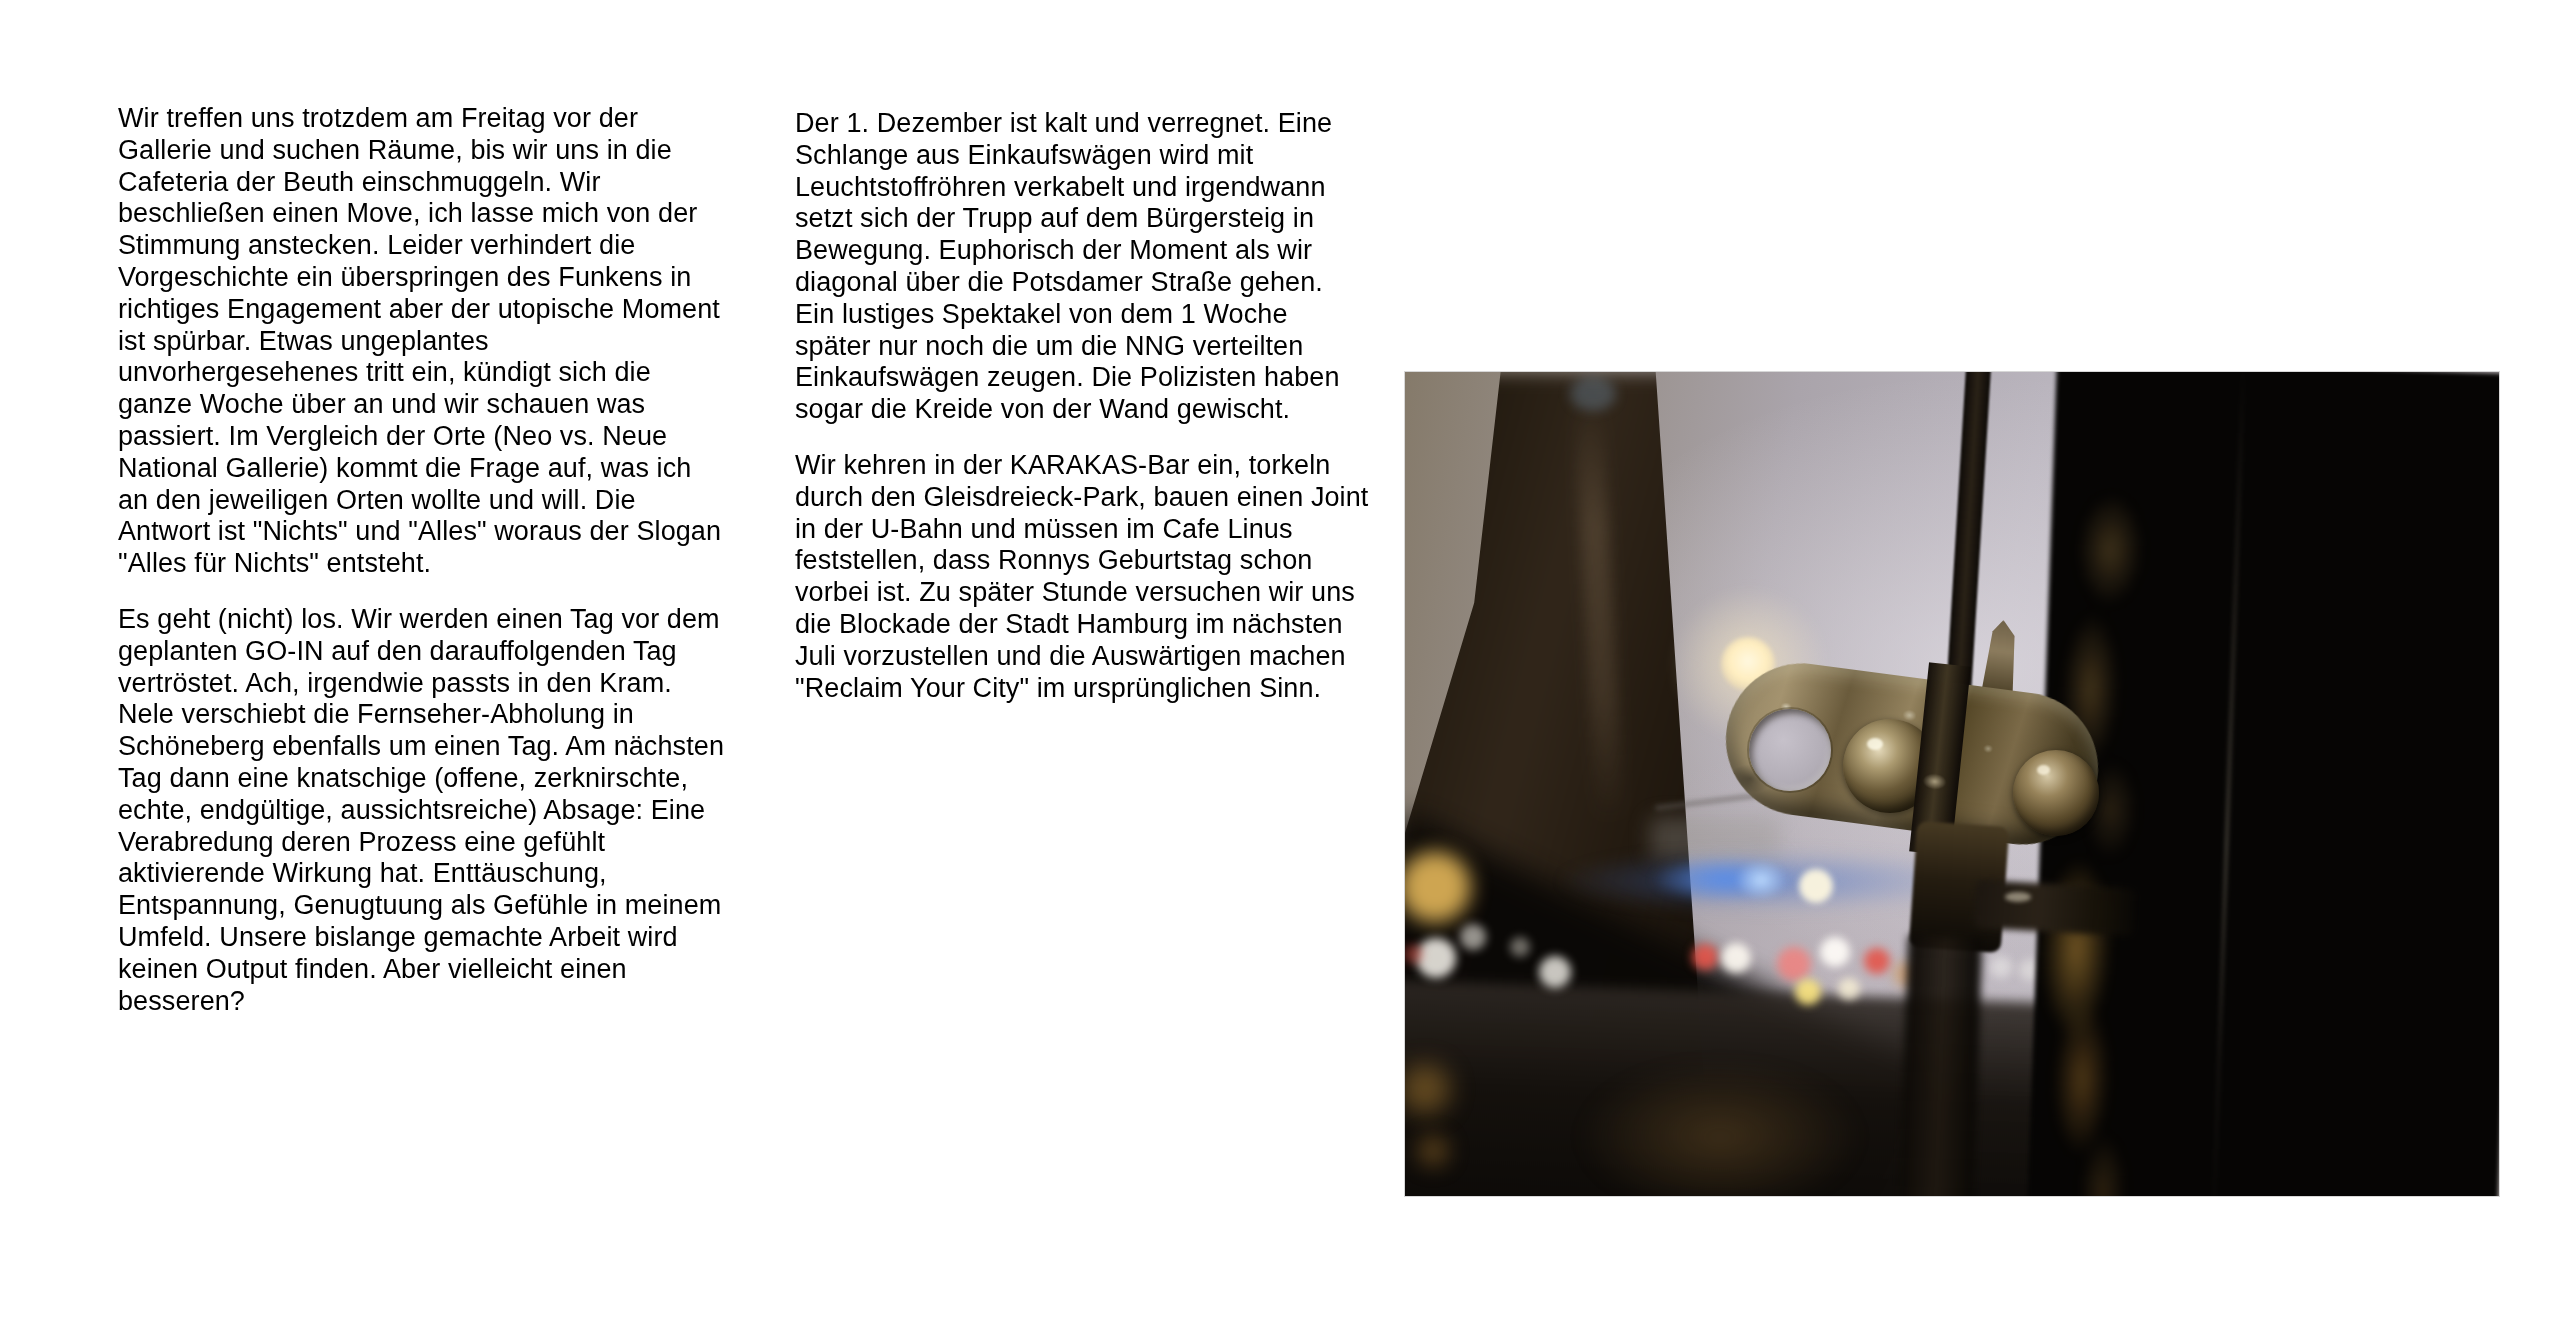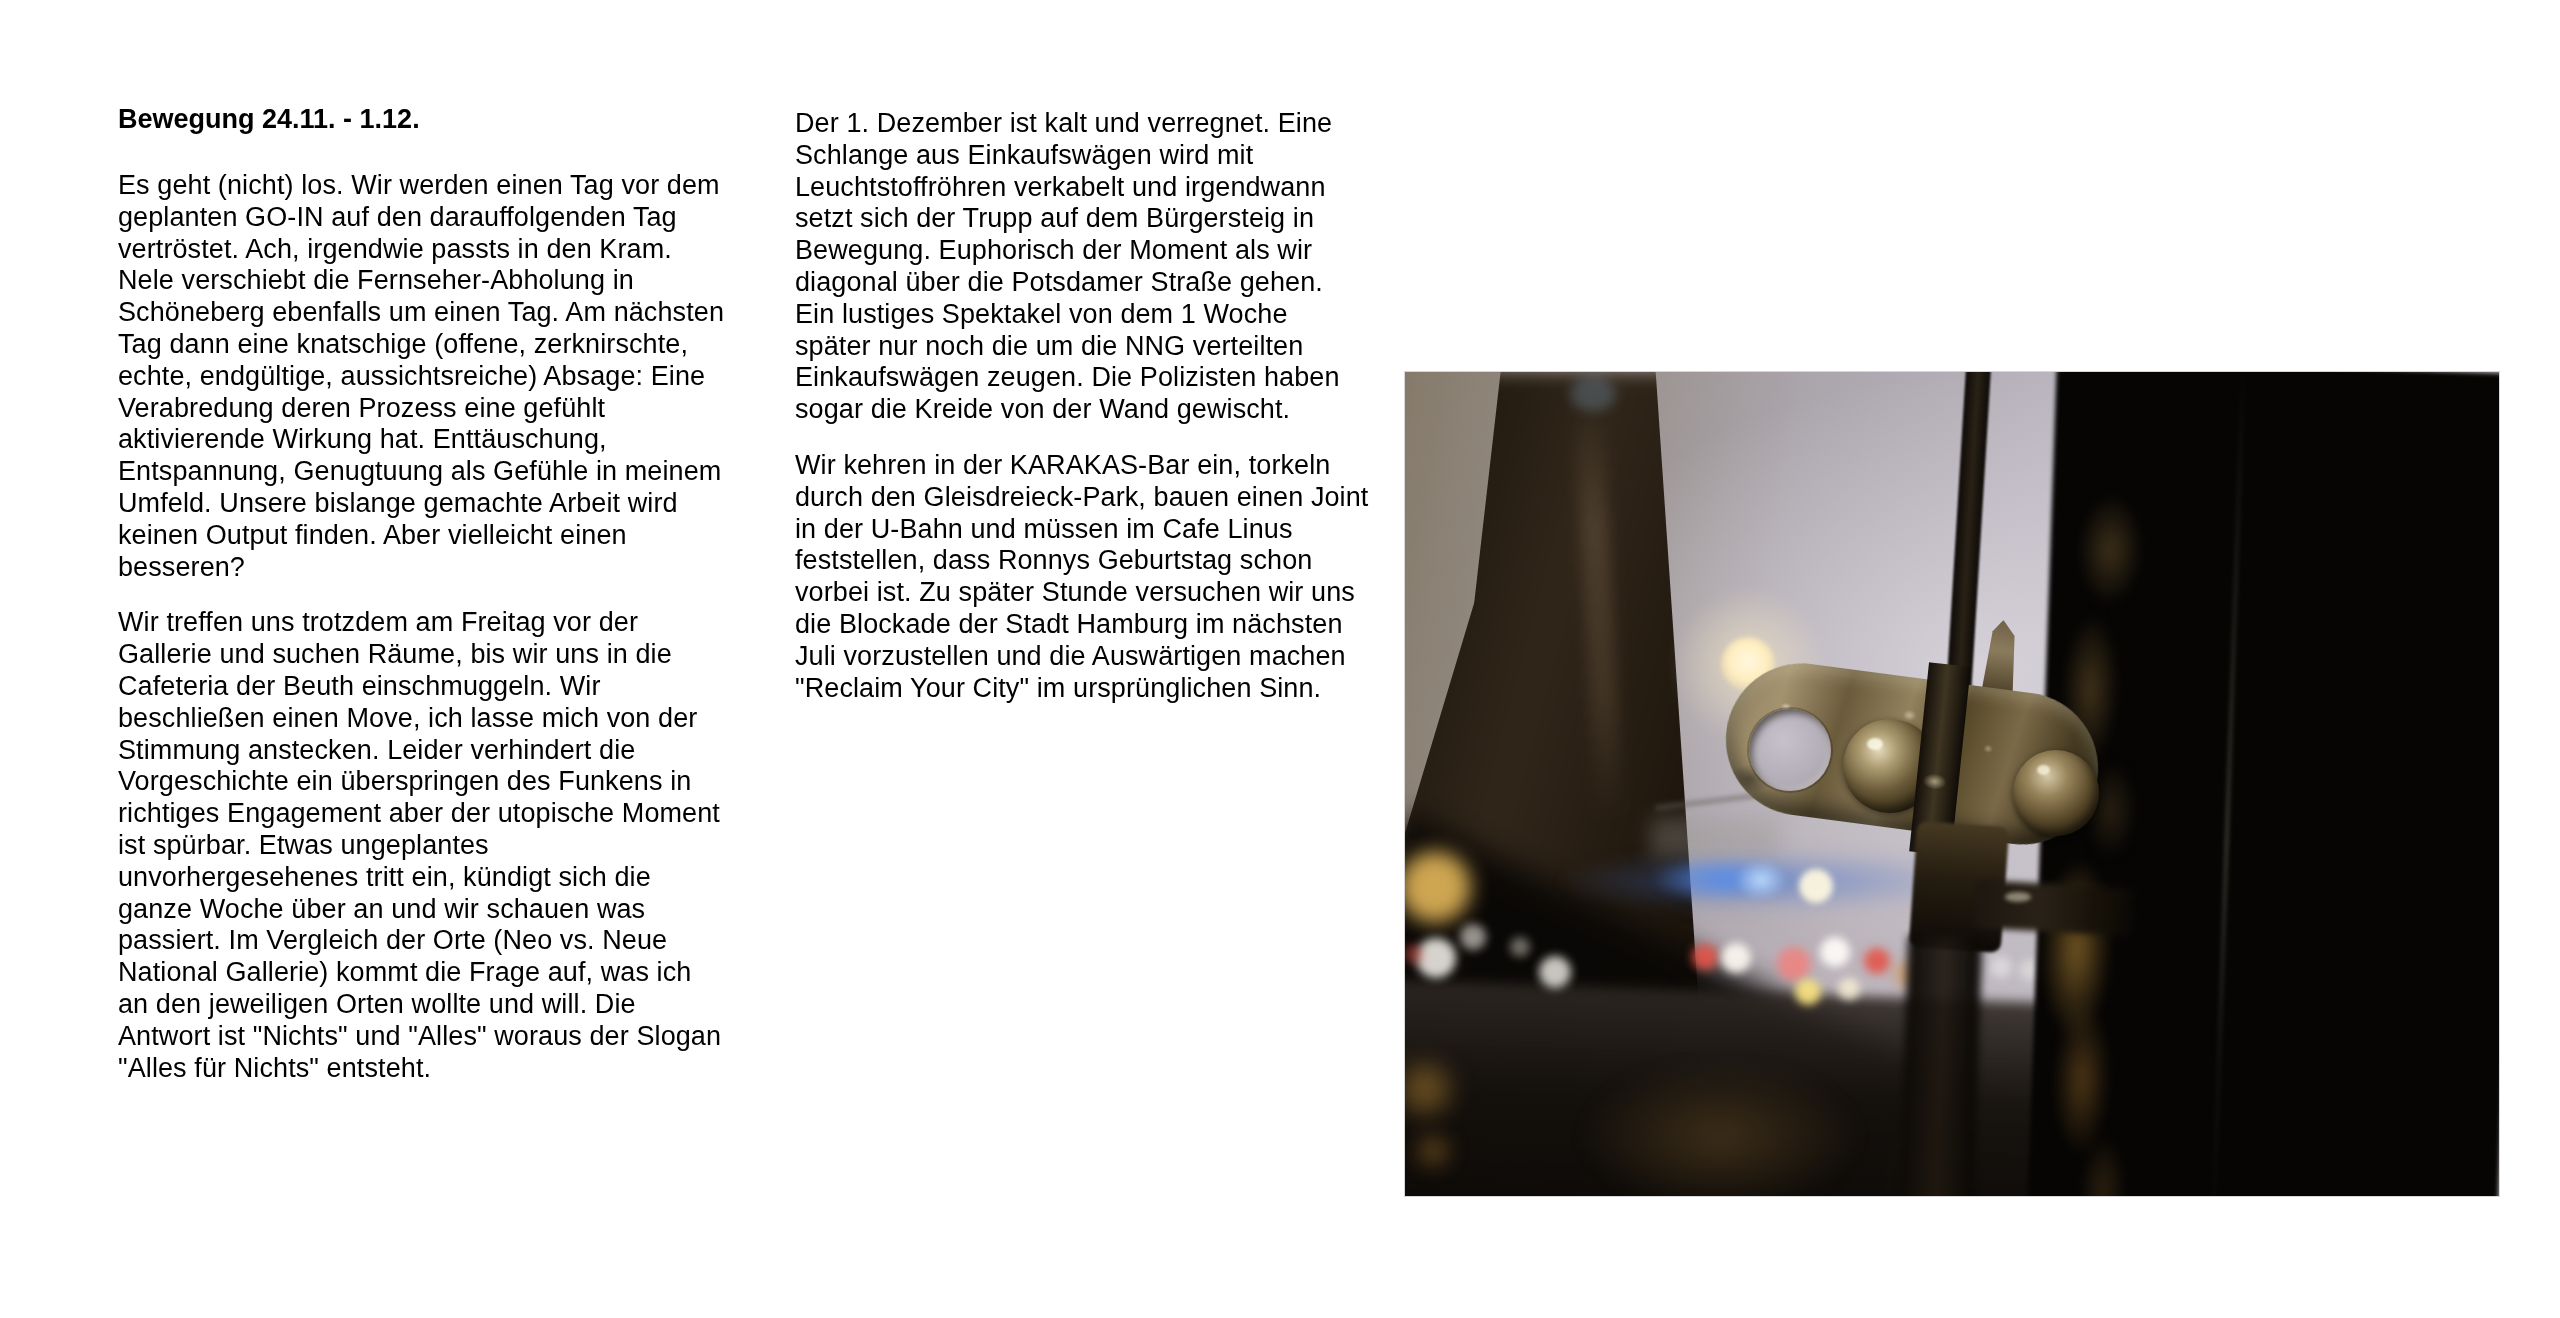--- a/index.html
+++ b/index.html
@@ -141,49 +141,48 @@
     background:linear-gradient(to right,#1c1610 0%,#2a2218 40%,#171209 75%,rgba(10,8,5,0.8) 100%);filter:blur(3px);}
   .arm-glint{left:600px;top:520px;width:26px;height:10px;border-radius:50%;
     background:rgba(245,235,210,0.5);filter:blur(2px);}
   .rod-bottom{left:498px;top:565px;width:74px;height:300px;transform:rotate(2deg);
     background:linear-gradient(to right,rgba(12,9,6,0.98),rgba(32,25,17,0.92) 50%,rgba(9,7,4,0.98));filter:blur(4px);}
 </style>
 </head>
 <body>
 
 <div class="col" id="col-left">
-  <h1 class="article-heading">Bewegung 24.11. - 1.12.</h1>
-  <p class="body-text">Es geht (nicht) los. Wir werden einen Tag vor dem
-geplanten GO-IN auf den darauffolgenden Tag
-vertröstet. Ach, irgendwie passts in den Kram.
-Nele verschiebt die Fernseher-Abholung in
-Schöneberg ebenfalls um einen Tag. Am nächsten
-Tag dann eine knatschige (offene, zerknirschte,
-echte, endgültige, aussichtsreiche) Absage: Eine
-Verabredung deren Prozess eine gefühlt
-aktivierende Wirkung hat. Enttäuschung,
-Entspannung, Genugtuung als Gefühle in meinem
-Umfeld. Unsere bislange gemachte Arbeit wird
-keinen Output finden. Aber vielleicht einen
-besseren?</p>
   <p class="body-text">Wir treffen uns trotzdem am Freitag vor der
 Gallerie und suchen Räume, bis wir uns in die
 Cafeteria der Beuth einschmuggeln. Wir
 beschließen einen Move, ich lasse mich von der
 Stimmung anstecken. Leider verhindert die
 Vorgeschichte ein überspringen des Funkens in
 richtiges Engagement aber der utopische Moment
 ist spürbar. Etwas ungeplantes
 unvorhergesehenes tritt ein, kündigt sich die
 ganze Woche über an und wir schauen was
 passiert. Im Vergleich der Orte (Neo vs. Neue
 National Gallerie) kommt die Frage auf, was ich
 an den jeweiligen Orten wollte und will. Die
 Antwort ist "Nichts" und "Alles" woraus der Slogan
 "Alles für Nichts" entsteht.</p>
+  <p class="body-text">Es geht (nicht) los. Wir werden einen Tag vor dem
+geplanten GO-IN auf den darauffolgenden Tag
+vertröstet. Ach, irgendwie passts in den Kram.
+Nele verschiebt die Fernseher-Abholung in
+Schöneberg ebenfalls um einen Tag. Am nächsten
+Tag dann eine knatschige (offene, zerknirschte,
+echte, endgültige, aussichtsreiche) Absage: Eine
+Verabredung deren Prozess eine gefühlt
+aktivierende Wirkung hat. Enttäuschung,
+Entspannung, Genugtuung als Gefühle in meinem
+Umfeld. Unsere bislange gemachte Arbeit wird
+keinen Output finden. Aber vielleicht einen
+besseren?</p>
 </div>
 
 <div class="col" id="col-mid">
   <p class="body-text">Der 1. Dezember ist kalt und verregnet. Eine
 Schlange aus Einkaufswägen wird mit
 Leuchtstoffröhren verkabelt und irgendwann
 setzt sich der Trupp auf dem Bürgersteig in
 Bewegung. Euphorisch der Moment als wir
 diagonal über die Potsdamer Straße gehen.
 Ein lustiges Spektakel von dem 1 Woche

